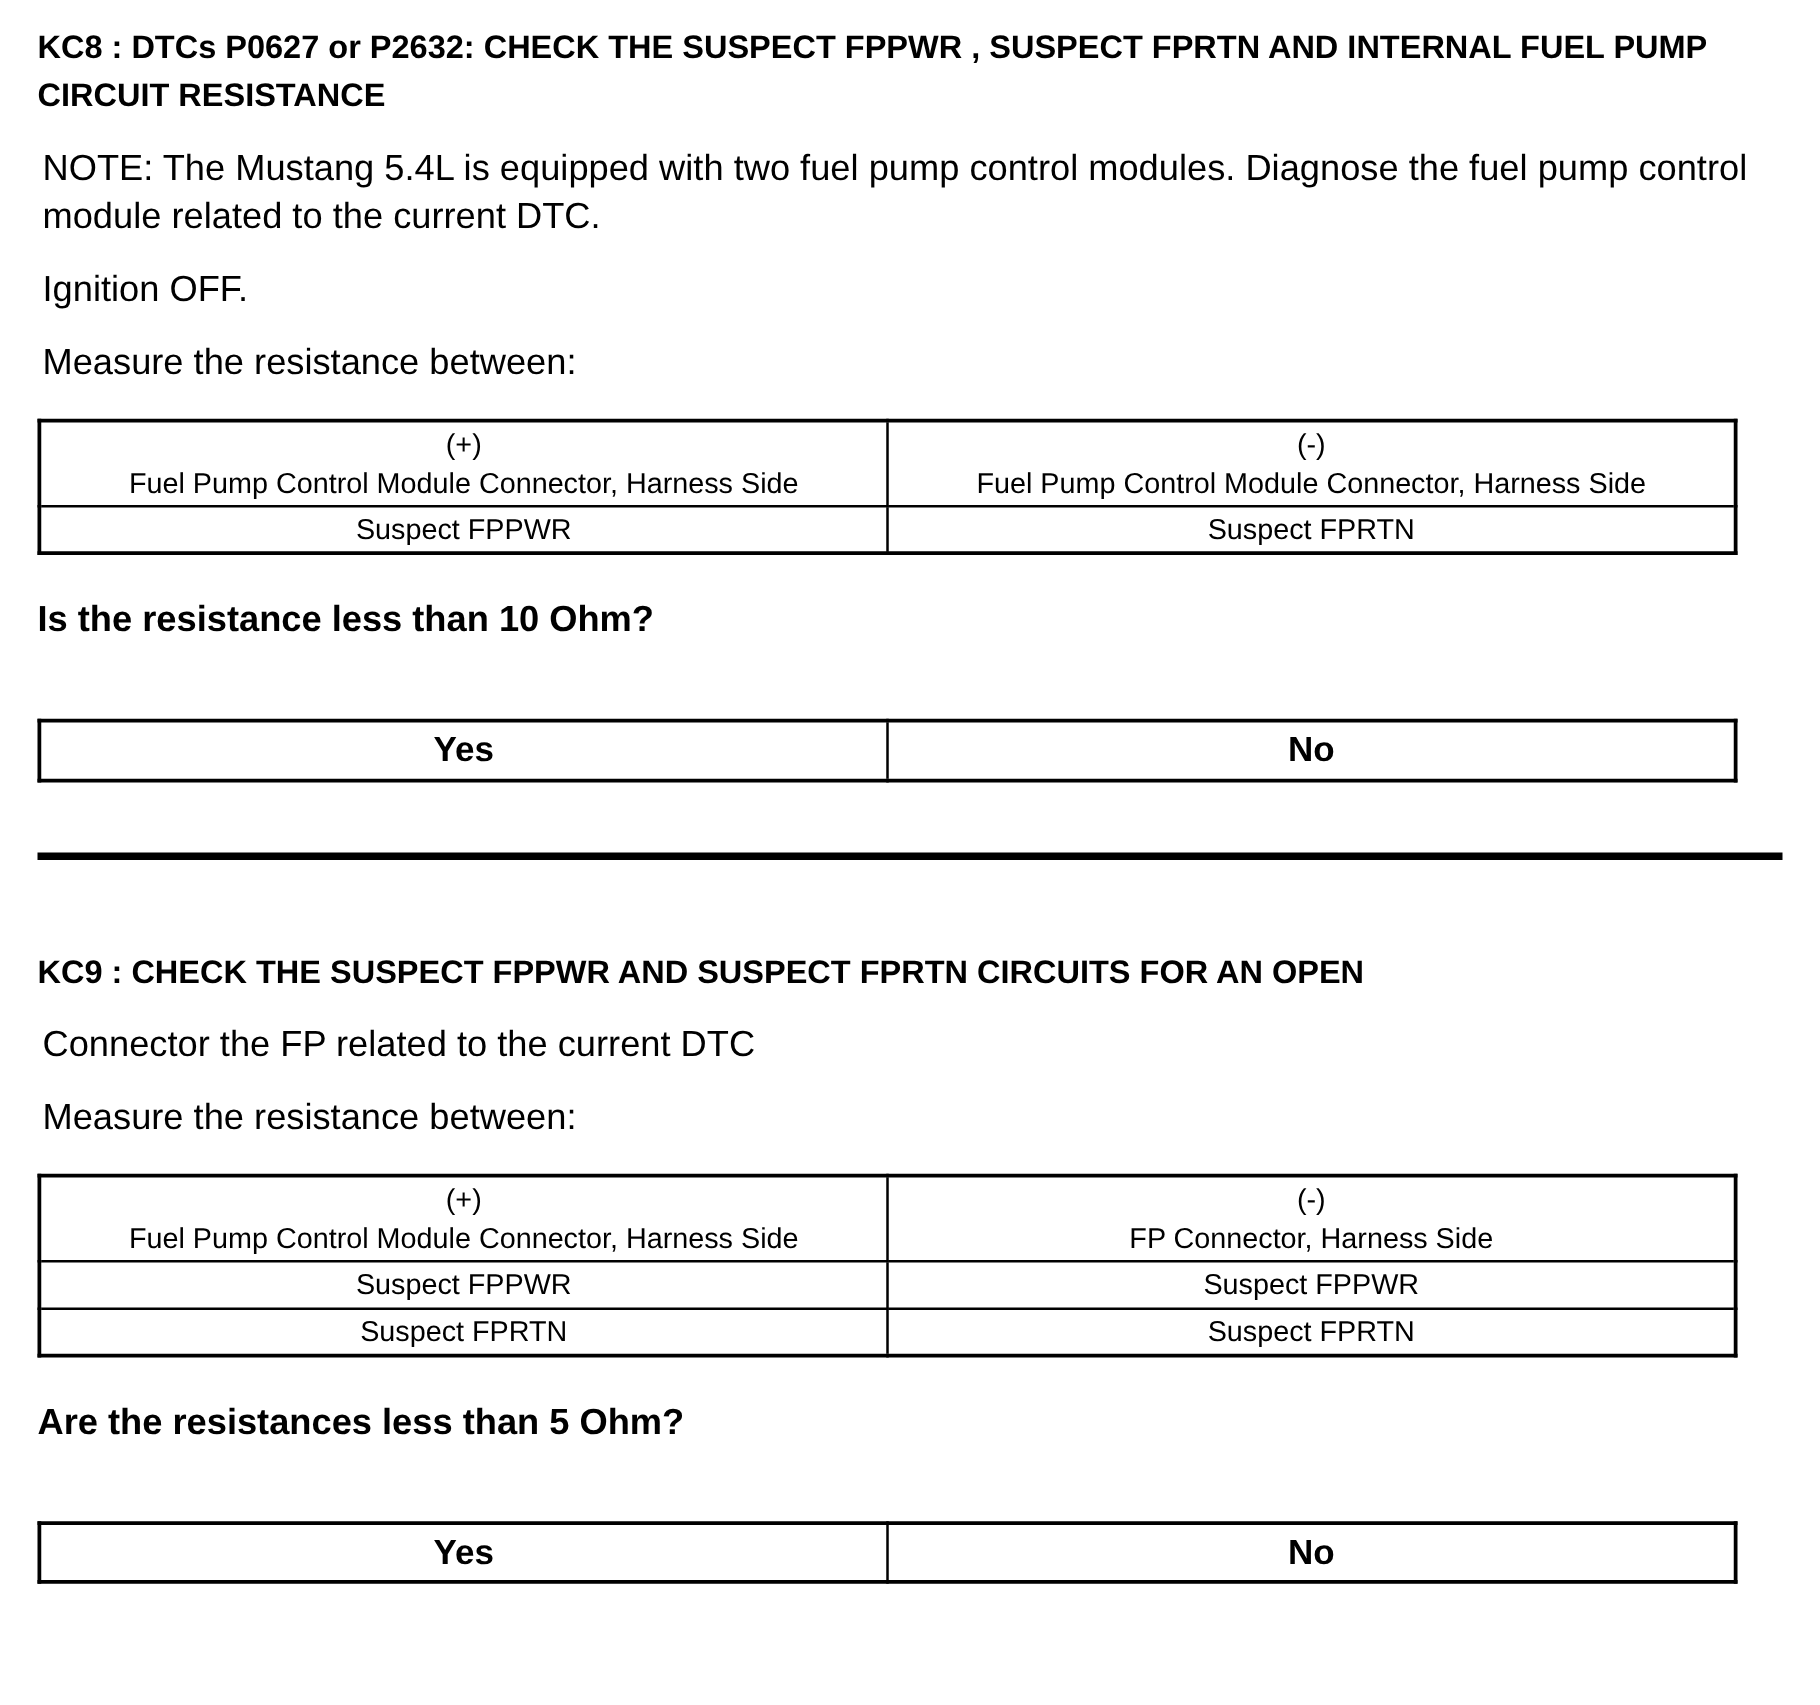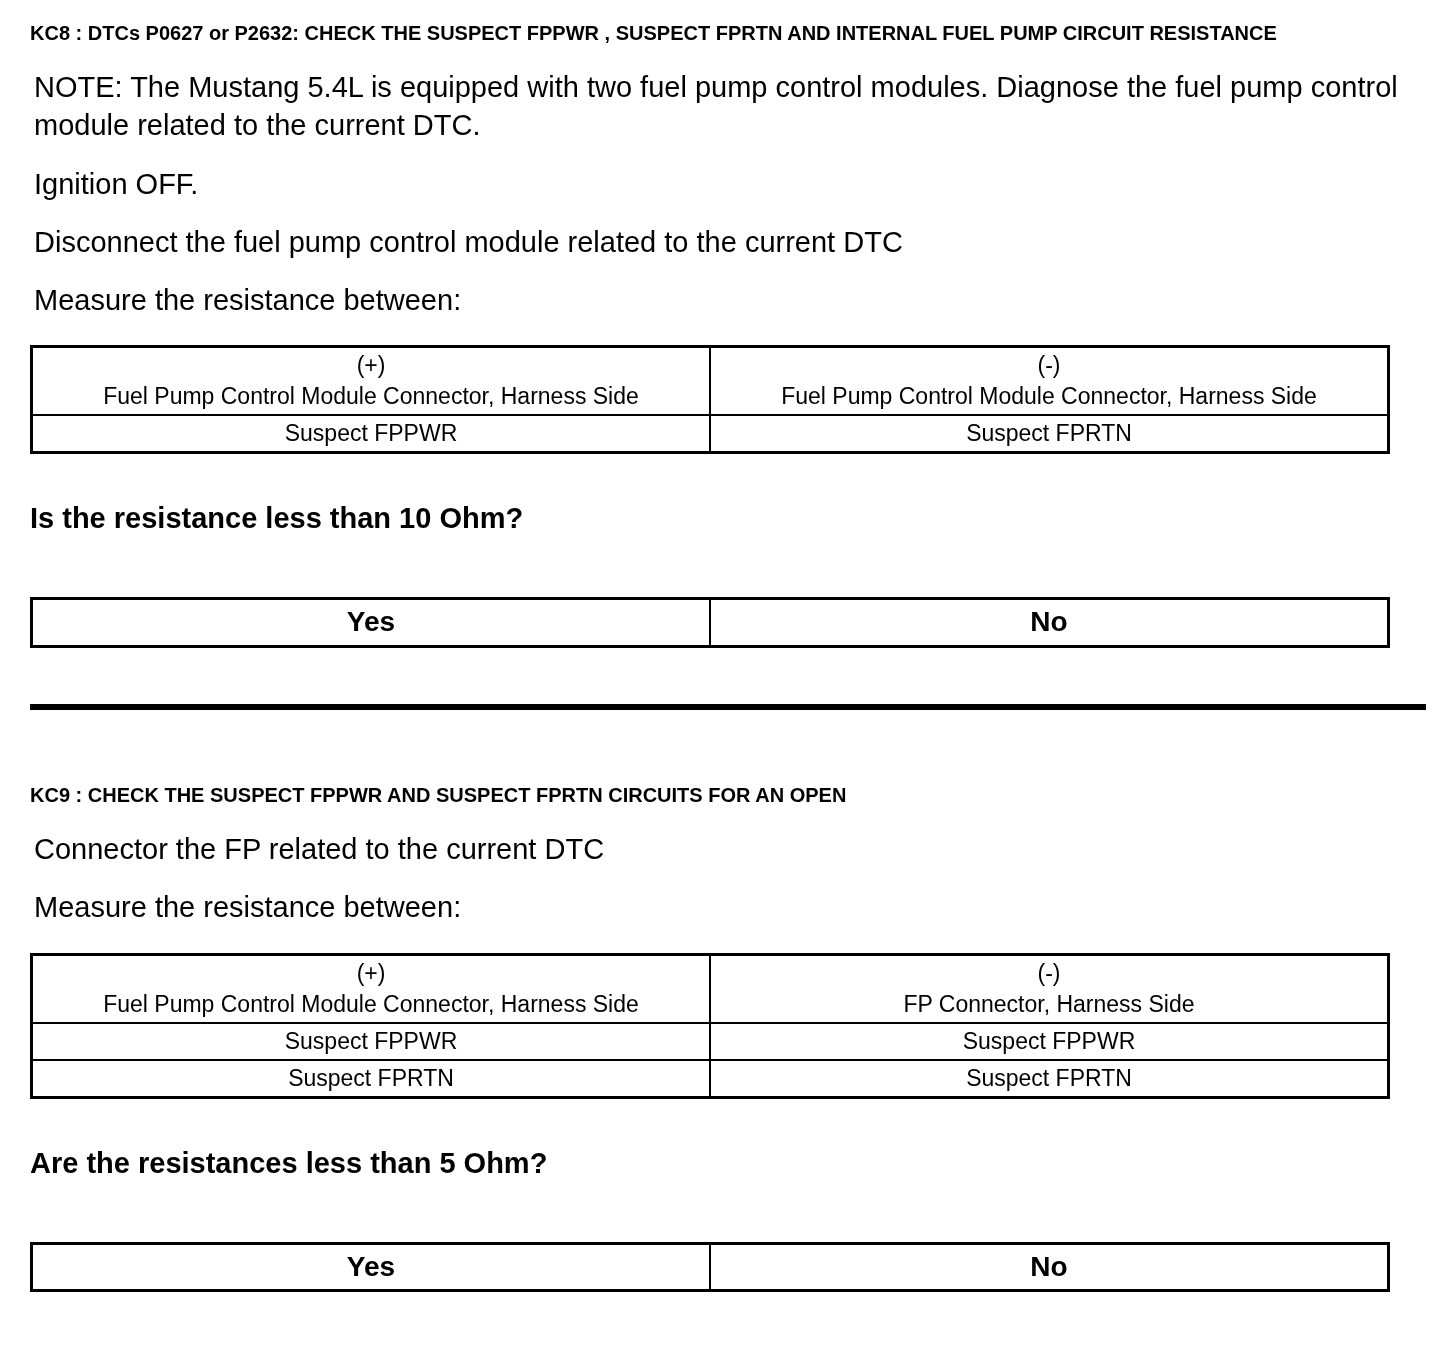--- a/index.html
+++ b/index.html
@@ -7,35 +7,35 @@
     margin: 0;
     padding: 0;
     background: #ffffff;
     color: #000000;
     font-family: "Liberation Sans", "DejaVu Sans", sans-serif;
   }
   body { width: 1456px; }
   .page { padding: 10px 30px 14px 30px; }
 
   .heading {
-    font-size: 20px;
+    font-size: 26px;
     font-weight: bold;
     line-height: 1.5;
     margin: 8px 0 10px 0;
   }
   .body-text {
     font-size: 29px;
     font-weight: normal;
     line-height: 1.32;
     margin: 20px 4px;
   }
   .question {
     font-size: 29px;
     font-weight: bold;
-    margin: 48px 0 0 0;
+    margin: 36px 0 0 0;
   }
 
   table {
     border-collapse: collapse;
     width: 1360px;
     table-layout: fixed;
   }
   .measure-table {
     margin-top: 26px;
     border: 3px solid #000;
@@ -74,21 +74,20 @@
 </head>
 <body>
 
 <div class="page">
 
   <section>
     <h1 class="heading">KC8 : DTCs P0627 or P2632: CHECK THE SUSPECT FPPWR , SUSPECT FPRTN AND INTERNAL FUEL PUMP CIRCUIT RESISTANCE</h1>
 
     <p class="body-text">NOTE: The Mustang 5.4L is equipped with two fuel pump control modules. Diagnose the fuel pump control module related to the current DTC.</p>
     <p class="body-text">Ignition OFF.</p>
-    <p class="body-text">Disconnect the fuel pump control module related to the current DTC</p>
     <p class="body-text">Measure the resistance between:</p>
 
     <table class="measure-table">
       <tbody>
         <tr>
           <td>
             <div>(+)</div>
             <div>Fuel Pump Control Module Connector, Harness Side</div>
           </td>
           <td>

